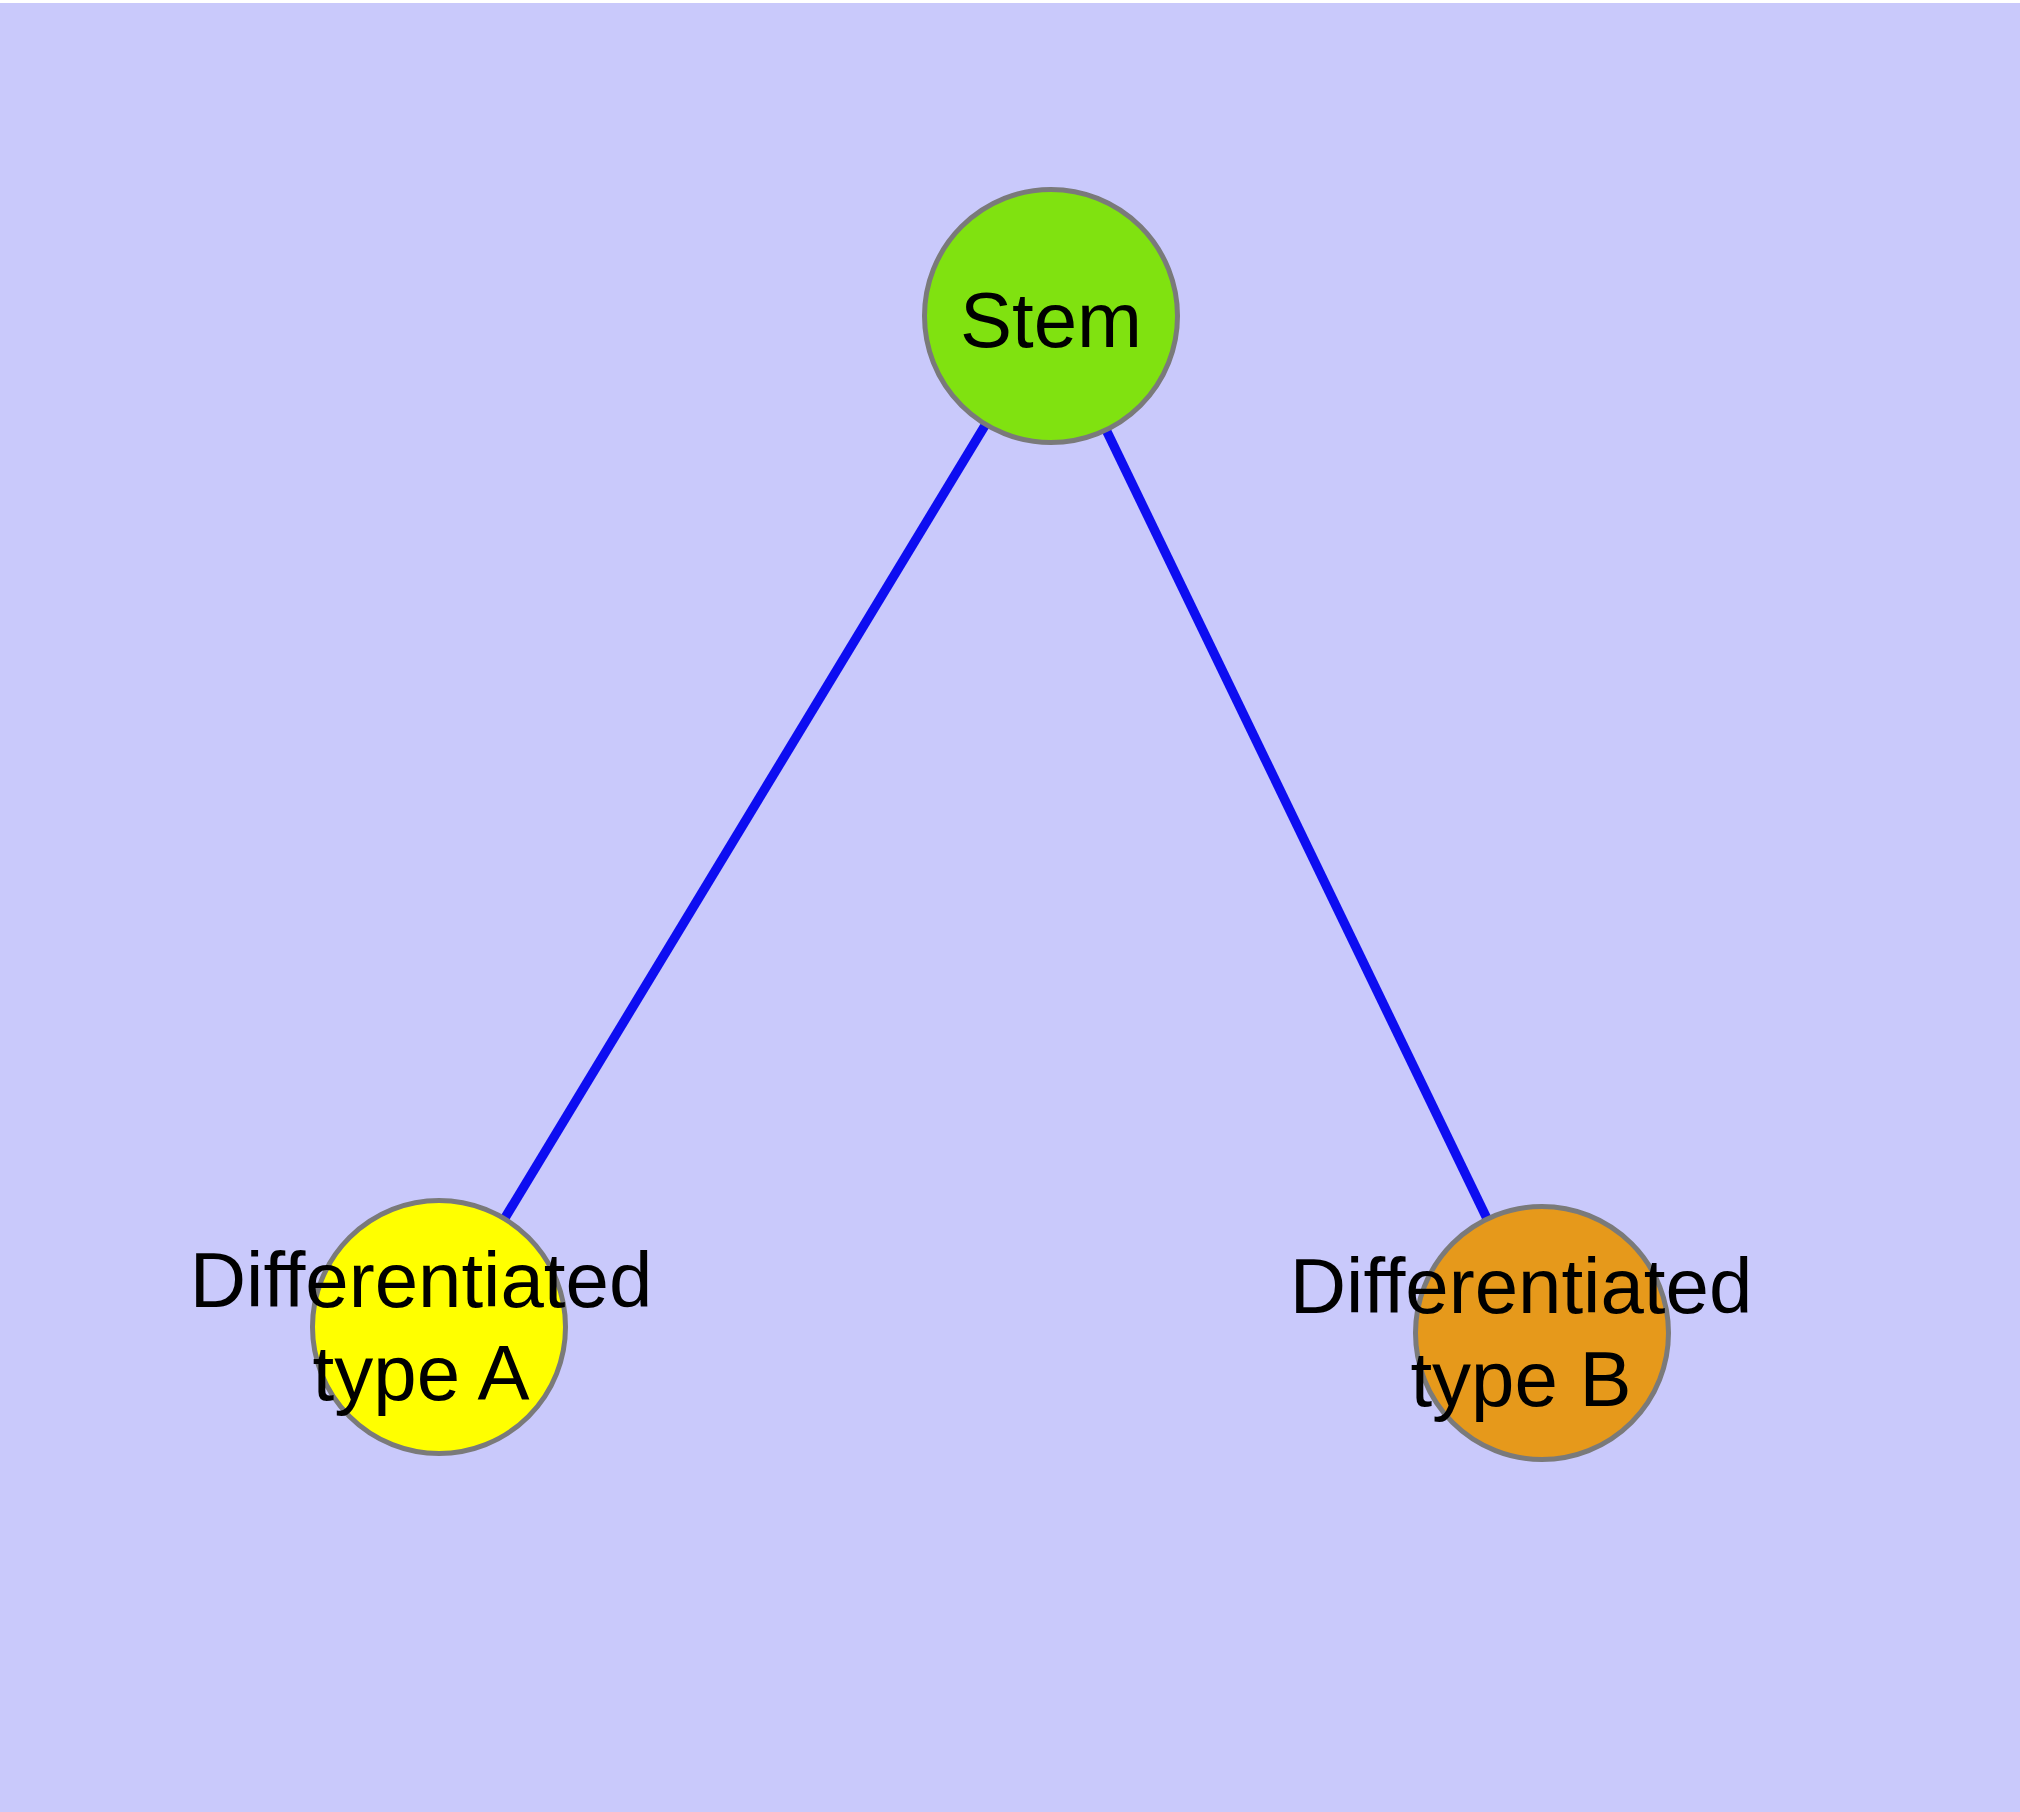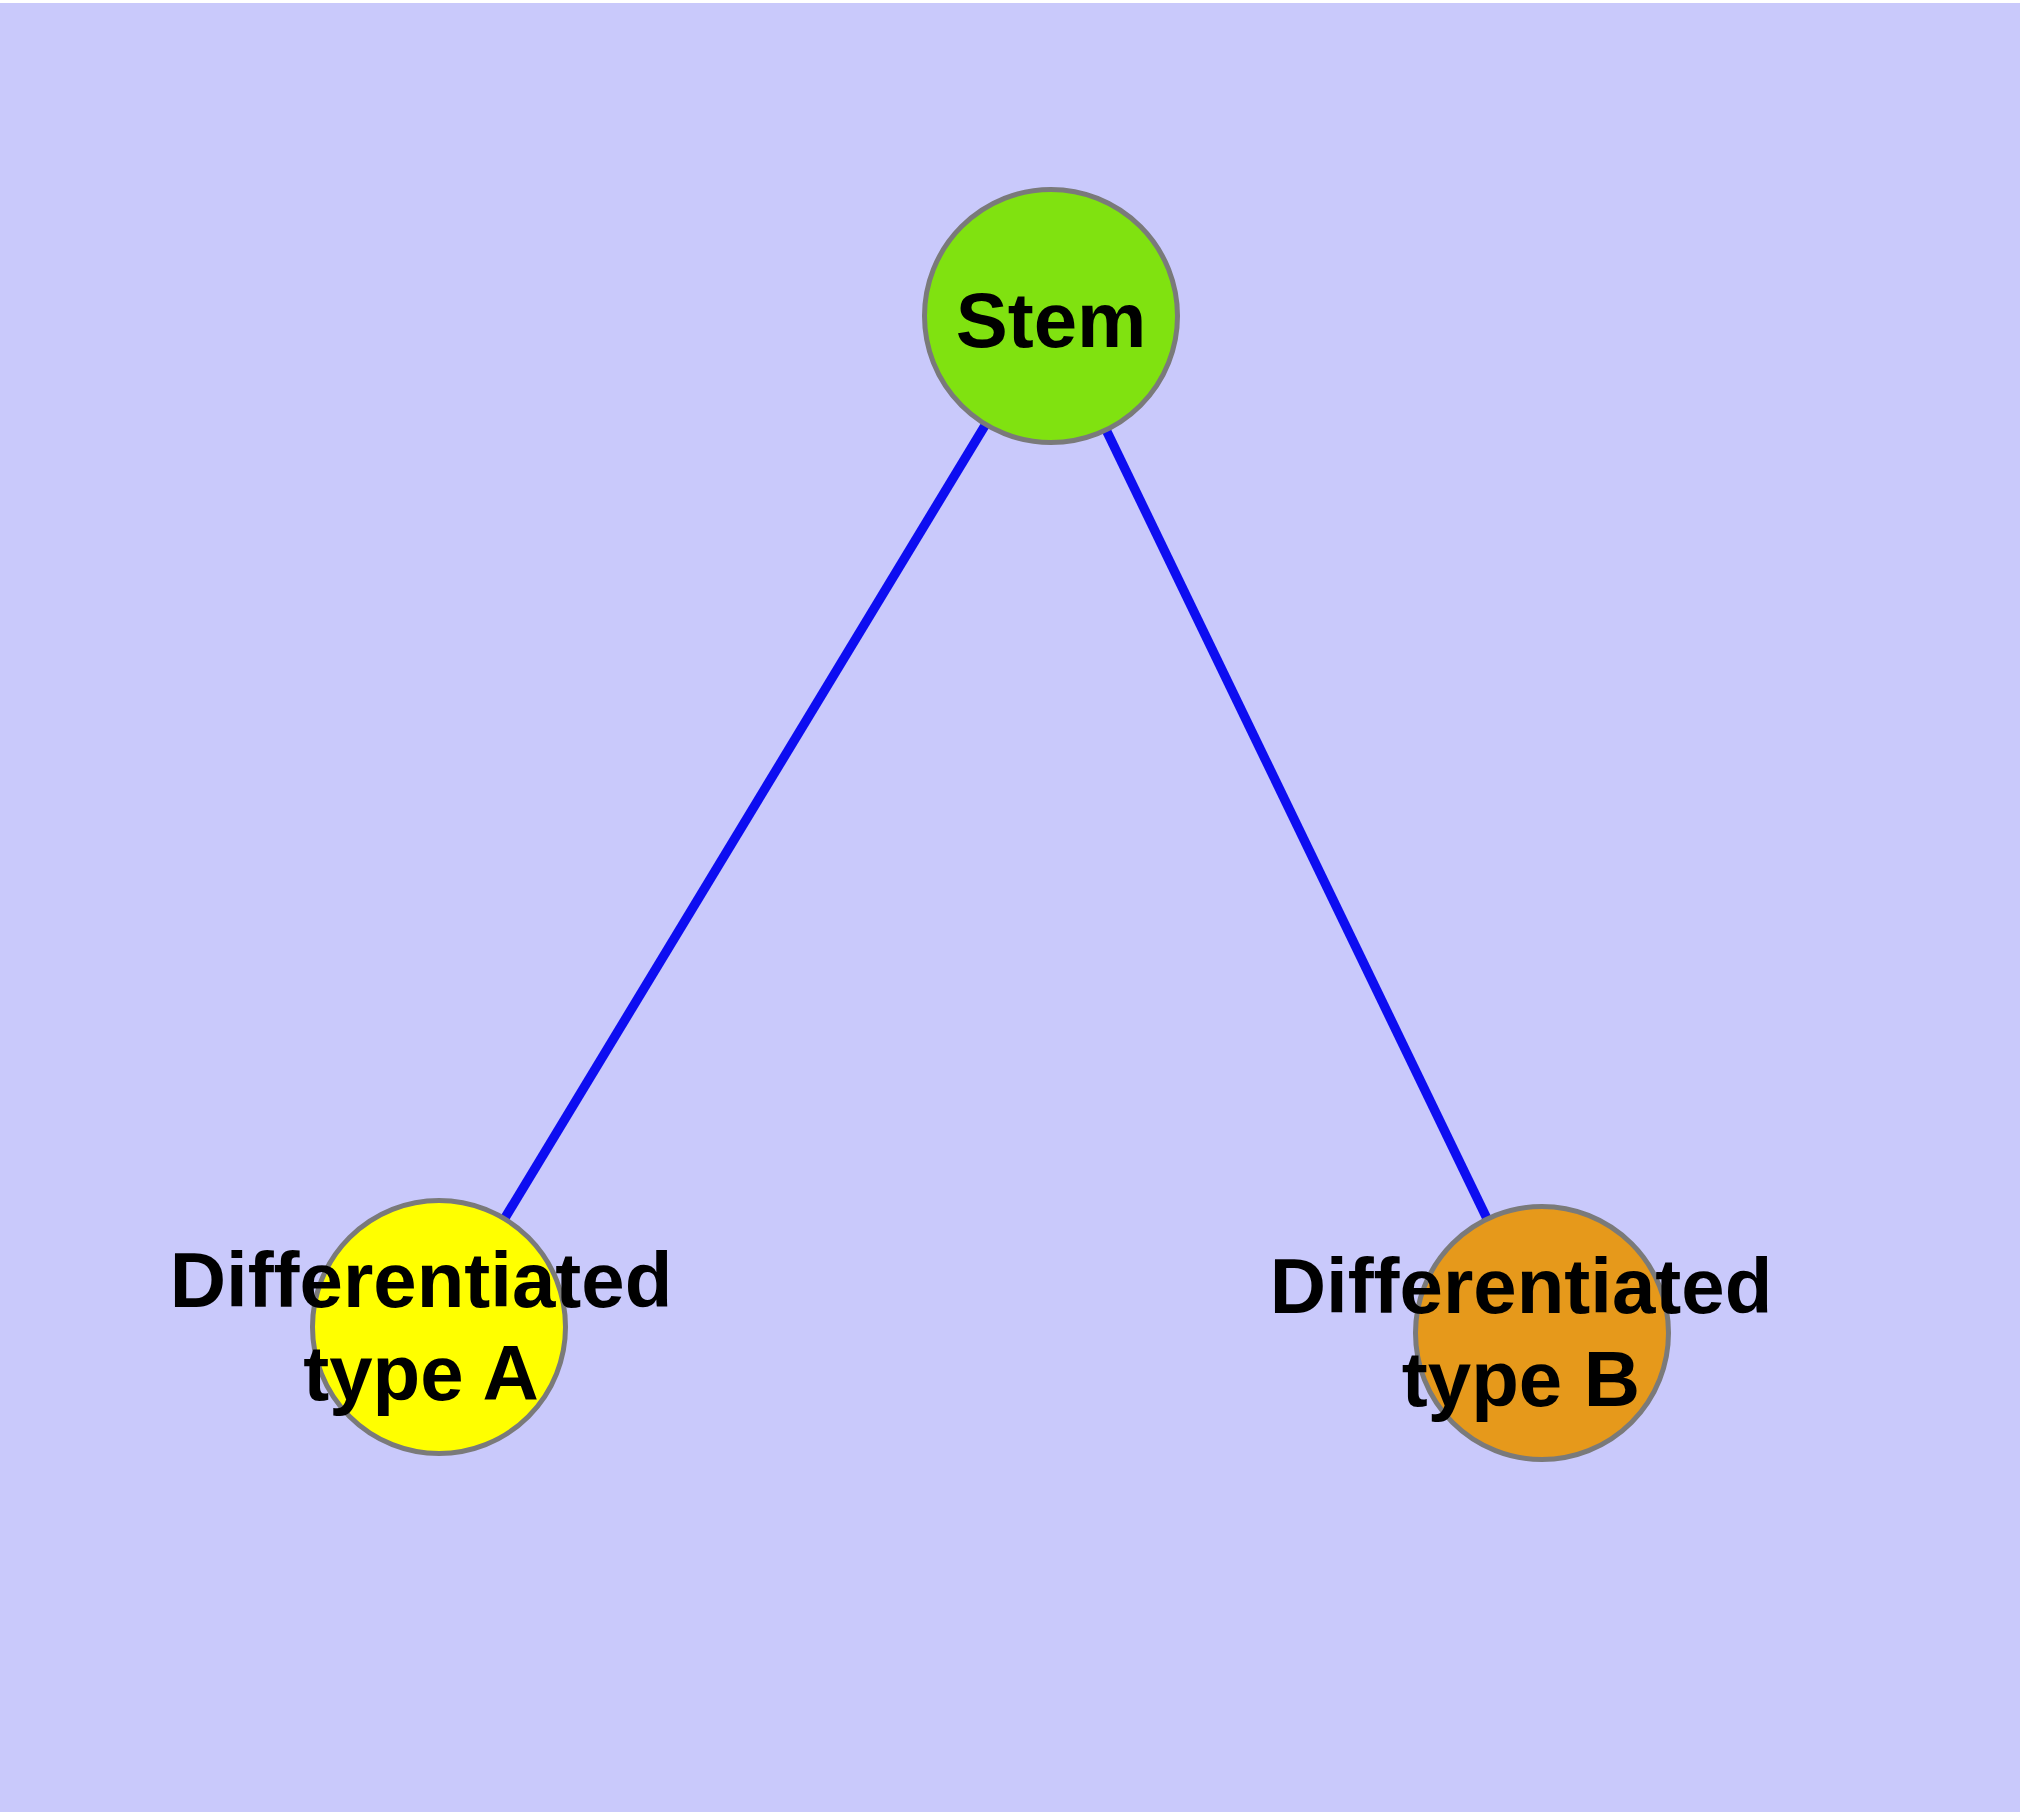--- a/index.html
+++ b/index.html
@@ -35,21 +35,21 @@
     border: 5.1px solid #7a7a7a;
     border-radius: 50%;
   }
   #node-stem   { left: 922px; top: 187px;  }
   #node-type-a { left: 310px;  top: 1198px; }
   #node-type-b { left: 1413px; top: 1204px; }
 
   .node-label {
     position: absolute;
     transform: translate(-50%, -50%);
-    font-weight: 700;
+    font-weight: 400;
     font-size: 78px;
     line-height: 1.19;
     color: #000000;
     text-align: center;
     white-space: pre-line;
     pointer-events: none;
   }
   #label-stem   { left: 1051px; top: 320px;  }
   #label-type-a { left: 421px;  top: 1327px; }
   #label-type-b { left: 1521px; top: 1333px; }

